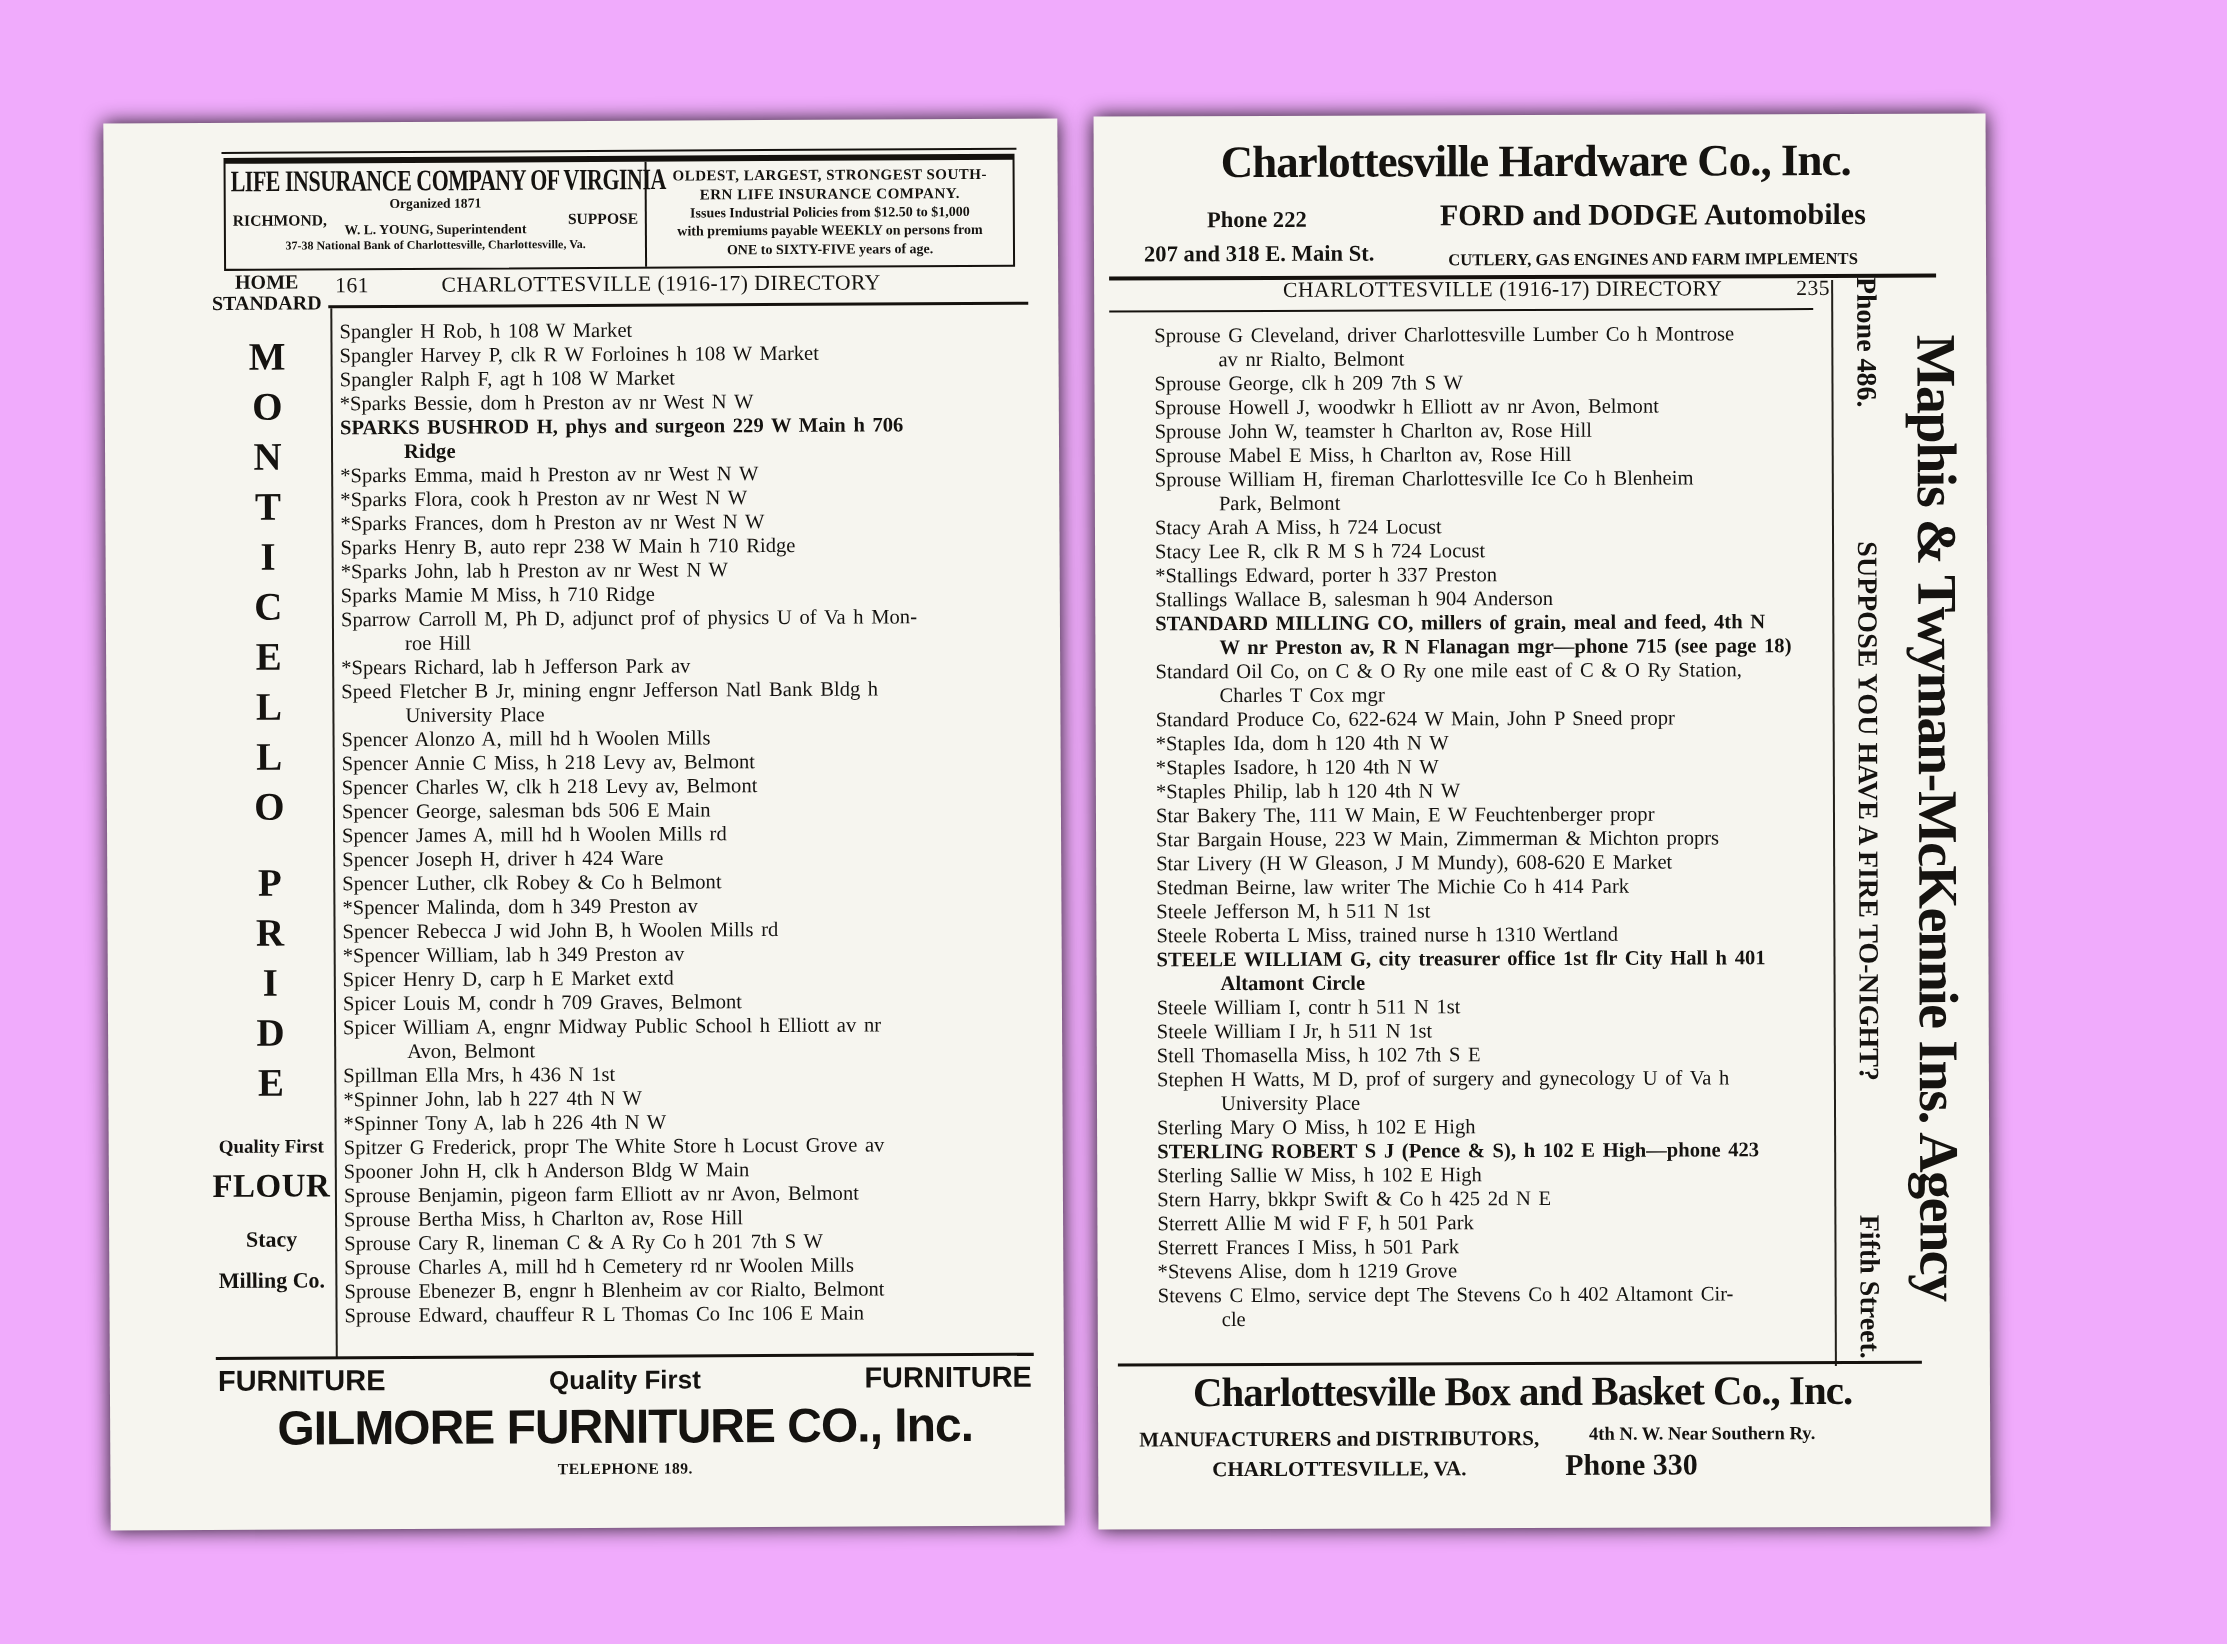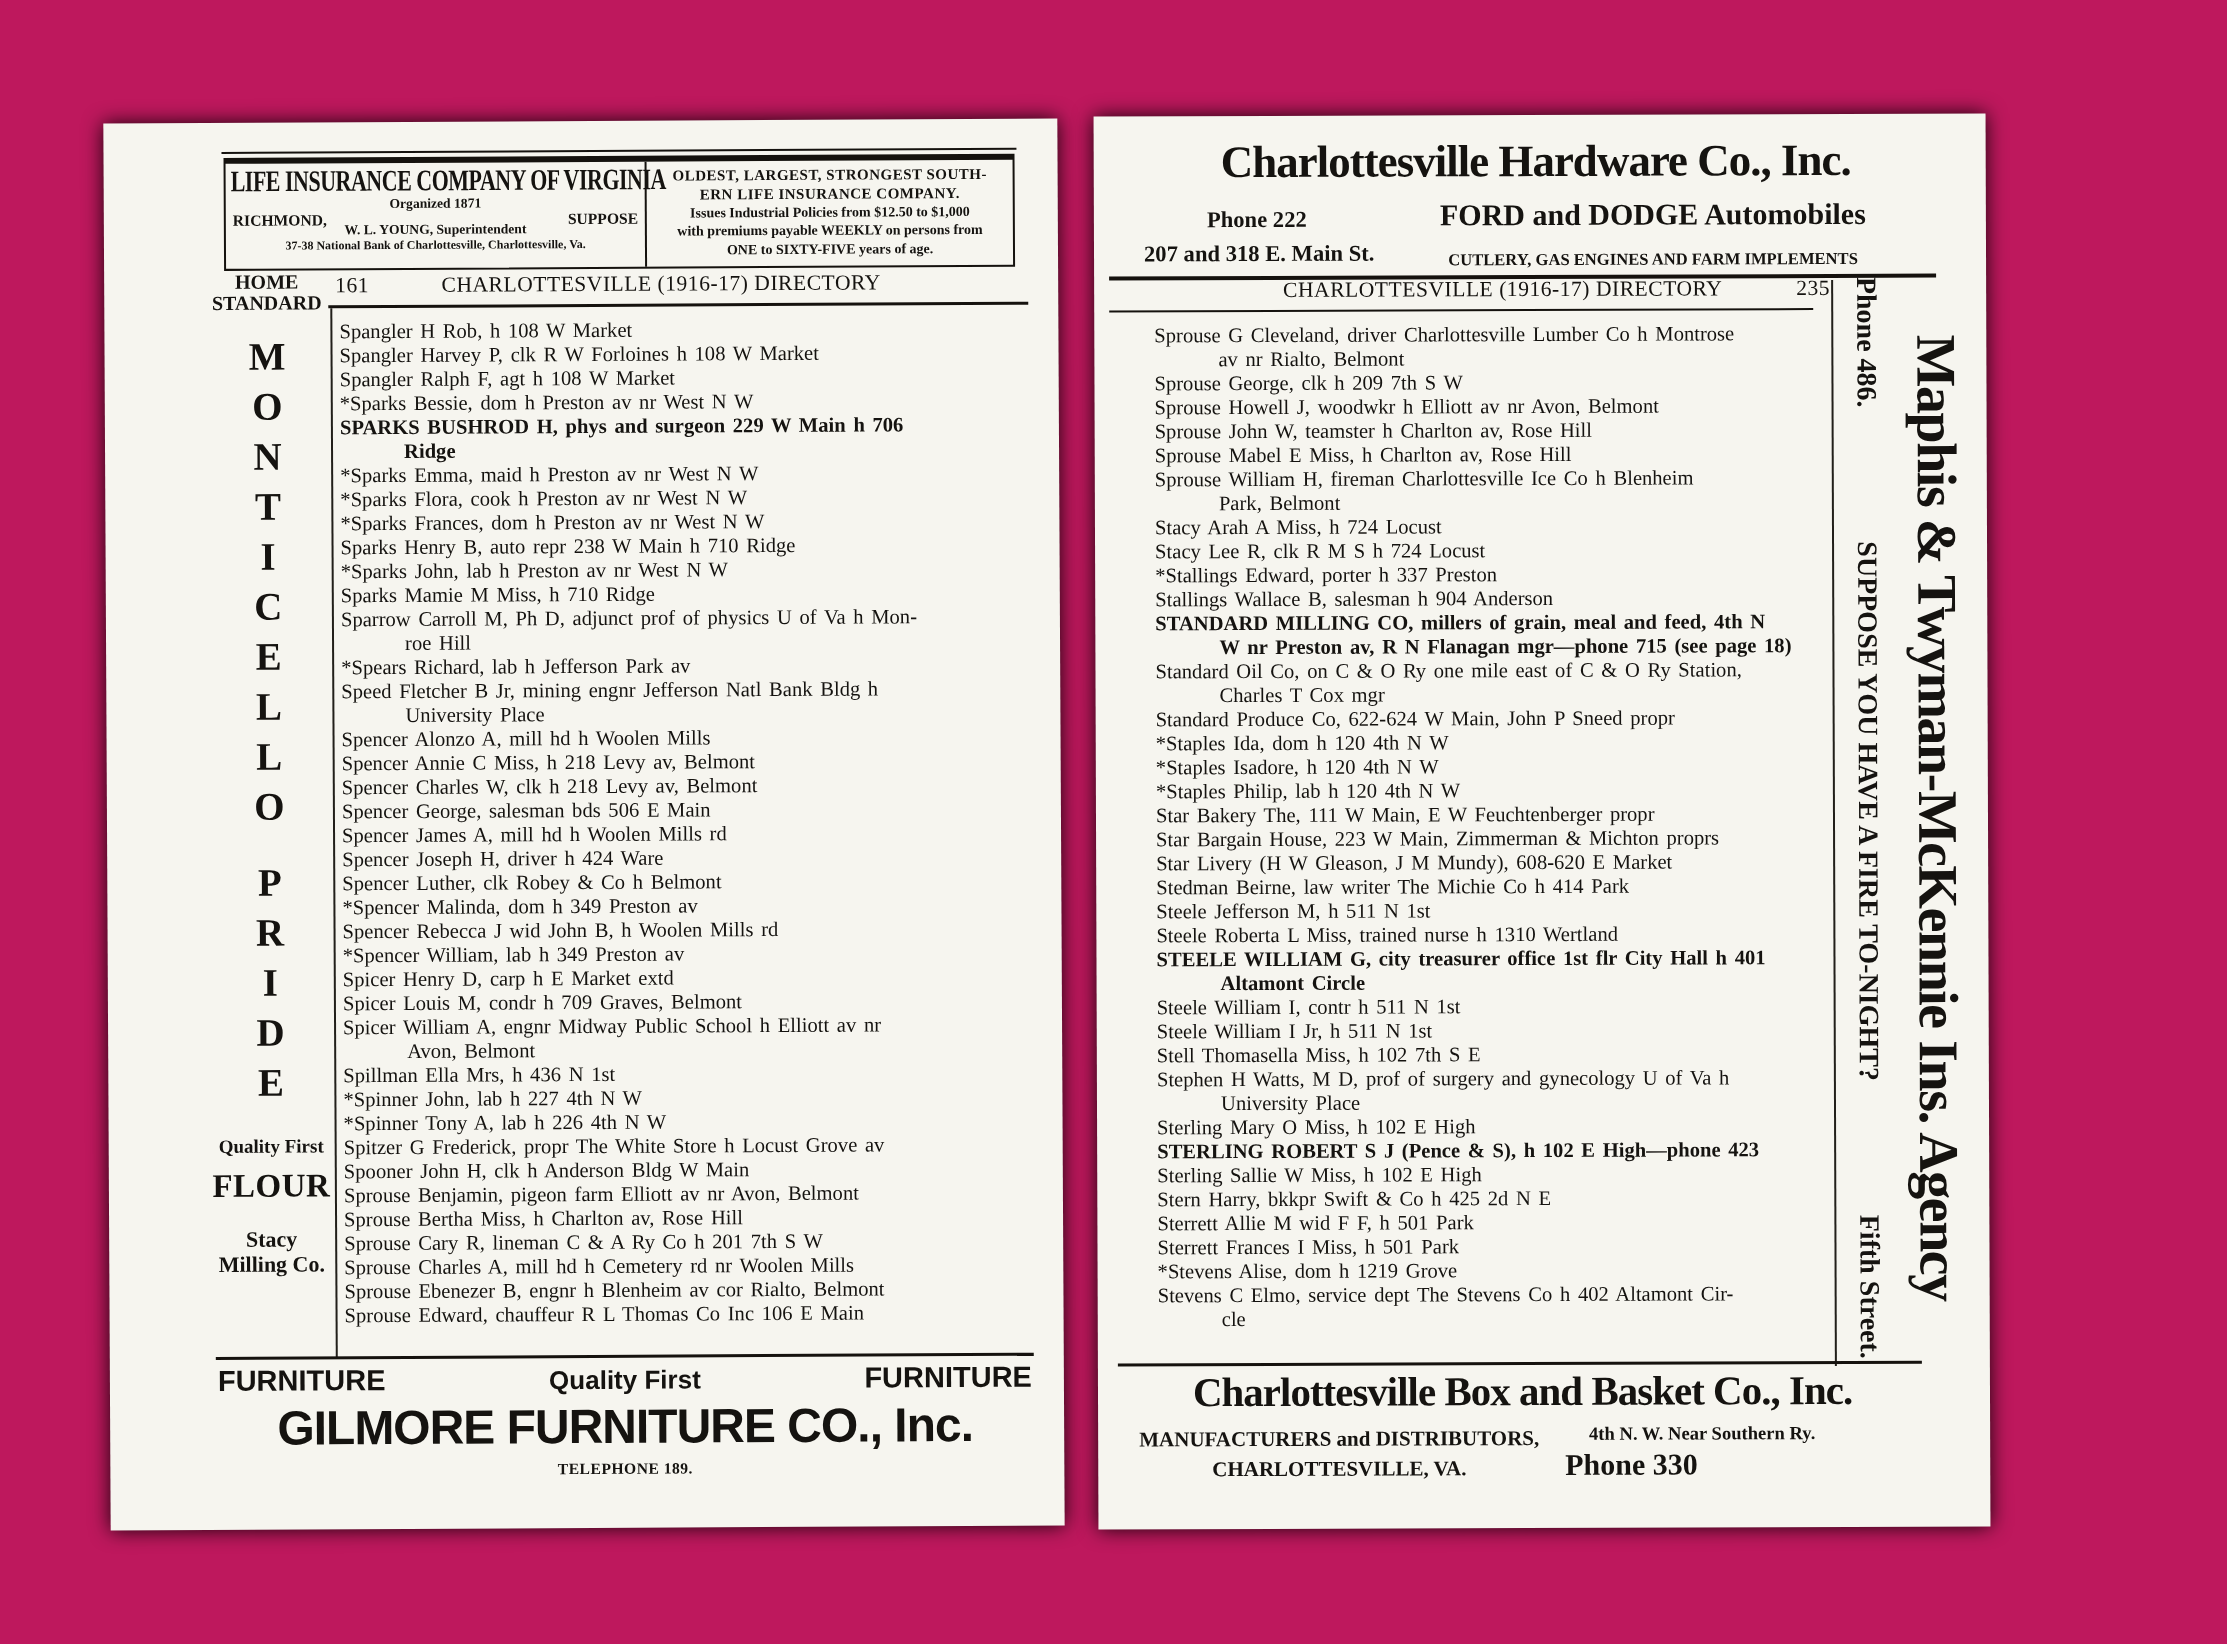--- a/index.html
+++ b/index.html
@@ -1,16 +1,16 @@
 <!DOCTYPE html>
 <html style="font-size:8px"><head>
 <meta charset="utf-8">
 <style>
   html,body{margin:0;padding:0;background:#000;}
-  #canvas{position:relative;width:2227px;height:1644px;background:#be185d;overflow:hidden;
+  #canvas{position:relative;width:2227px;height:1644px;background:#f0abfc;overflow:hidden;
           font-family:"Liberation Serif", serif;color:#151310;}
   .page{position:absolute;background:#f6f5ef;box-shadow:0 0 20px rgba(0,0,0,.9);}
   #left-page{left:107px;top:121px;width:954px;height:1407px;transform:rotate(-0.3deg);}
   #right-page{left:1096px;top:115px;width:892px;height:1413px;transform:rotate(-0.2deg);}
   .abs{position:absolute;}
   .nw{white-space:nowrap;}
 
   
   #l-header-ad{left:120px;top:35px;width:787px;height:105px;border:2.5px solid #15120e;
                border-top:6.5px solid #15120e;display:flex;background:#f6f5ef;}
@@ -138,21 +138,21 @@
       <div class="vletters" style="margin-top:0">
           <div>P</div>
           <div>R</div>
           <div>I</div>
           <div>D</div>
           <div>E</div>
         </div>
       <div class="qf">Quality First</div>
       <div class="flour">FLOUR</div>
       <div class="brown">Stacy</div>
-      <div class="brown" style="margin-top:0">Milling Co.</div>
+      <div class="brown" style="margin-top:16px">Milling Co.</div>
     </div>
     <div class="abs" id="l-vrule"></div>
 
     <div class="abs listings" id="left-listings">
         <div class="dline">Spangler H Rob, h 108 W Market</div>
         <div class="dline">Spangler Harvey P, clk R W Forloines h 108 W Market</div>
         <div class="dline">Spangler Ralph F, agt h 108 W Market</div>
         <div class="dline">*Sparks Bessie, dom h Preston av nr West N W</div>
         <div class="dline bold">SPARKS BUSHROD H, phys and surgeon 229 W Main h 706</div>
         <div class="dline bold cont">Ridge</div>

